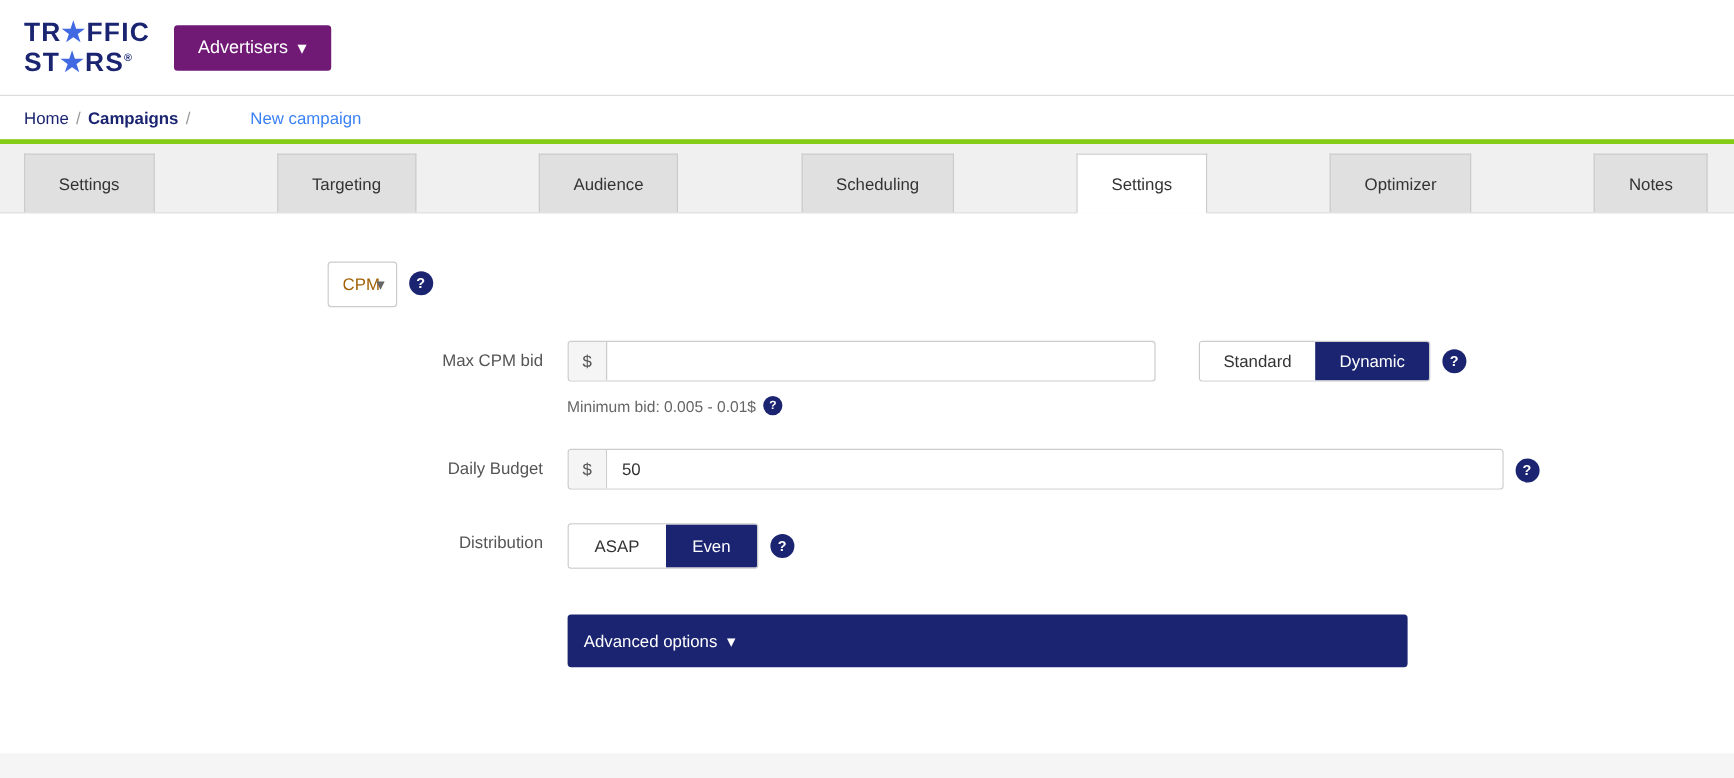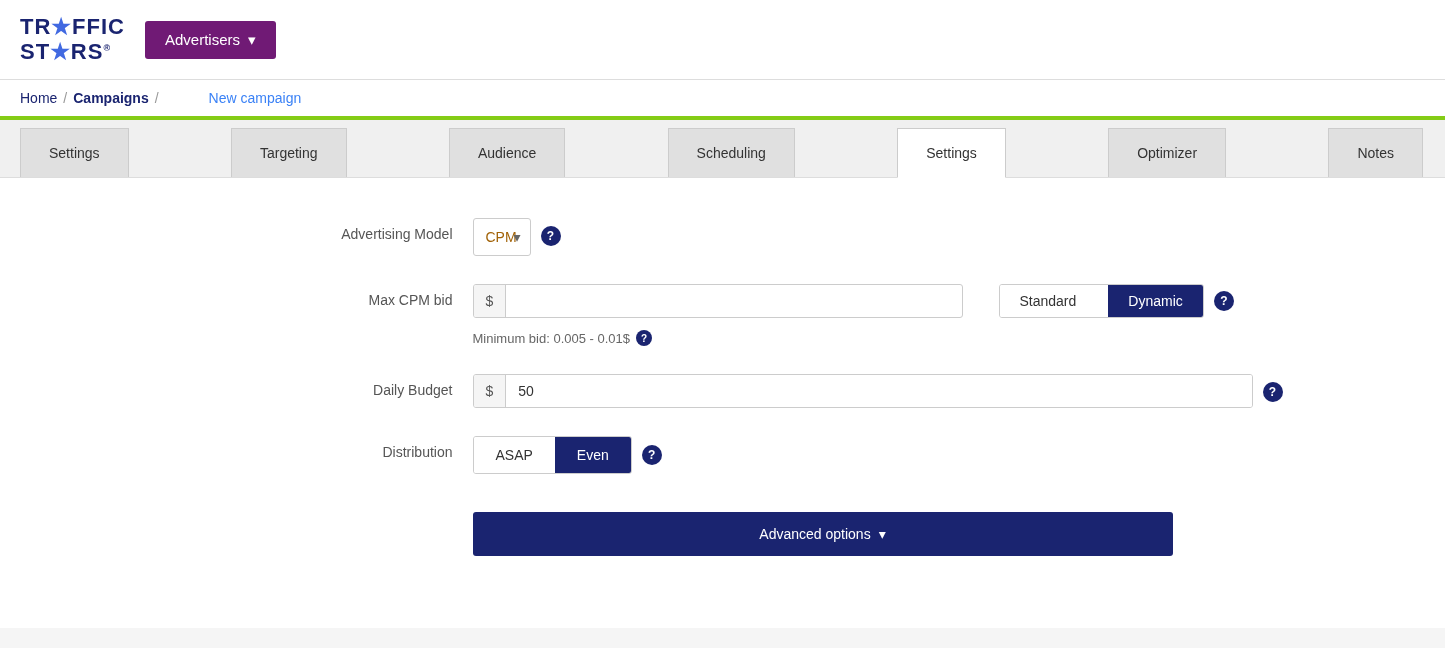--- a/index.html
+++ b/index.html
@@ -176,21 +176,20 @@
       color: #333;
     }
 
     
     .bid-type-group {
       display: flex;
       border: 1px solid #ccc;
       border-radius: 3px;
       overflow: hidden;
       margin-left: 20px;
-      gap: 12px;
     }
     .bid-btn {
       padding: 8px 20px;
       border: none;
       cursor: pointer;
       font-size: 14px;
       font-weight: 500;
     }
     .bid-btn.inactive {
       background: white;
@@ -269,21 +268,20 @@
       color: white;
       border: none;
       padding: 14px;
       width: 100%;
       text-align: center;
       cursor: pointer;
       font-size: 14px;
       border-radius: 3px;
       display: flex;
       align-items: center;
-      justify-content: center;
       gap: 8px;
       margin-top: 10px;
     }
 
     .col-right-align {
       display: flex;
       align-items: flex-start;
       gap: 10px;
     }
     .inline-help {
@@ -341,21 +339,20 @@
   </div>
   <div class="tab">
     <span>Notes</span>
   </div>
 </div>
 
 <div class="main-content">
   <div class="form-section">
 
     <div class="form-row">
-      <div class="form-label">Advertising Model</div>
       <div class="col-right-align">
         <div class="select-wrapper">
           <select class="form-select">
             <option>CPM</option>
             <option>CPC</option>
             <option>CPV</option>
           </select>
           <span class="select-arrow">▾</span>
         </div>
         <div class="help-icon inline-help">?</div>

